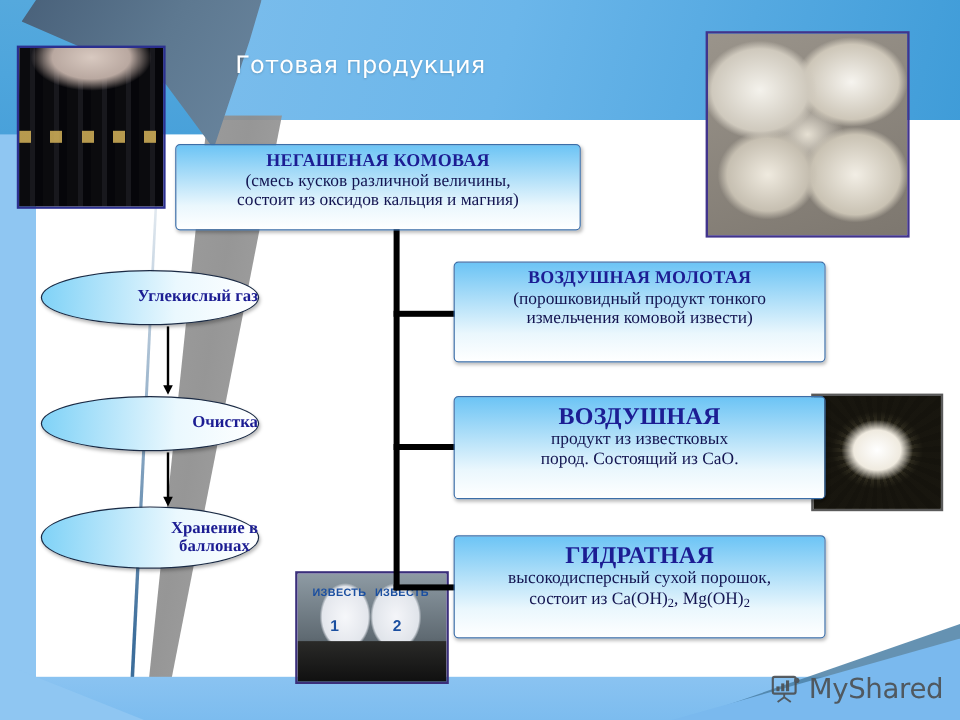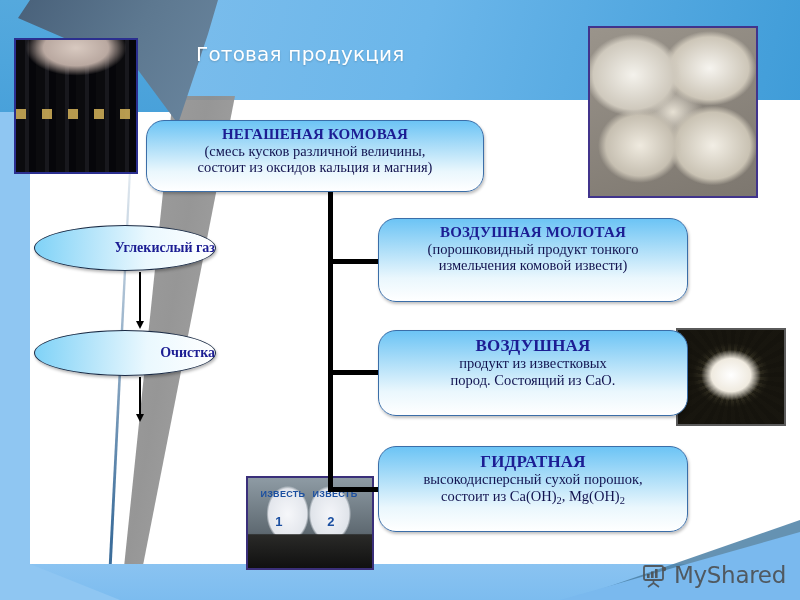--- a/index.html
+++ b/index.html
@@ -161,21 +161,21 @@
   .conn { position: absolute; background: #000000; }
   .conn-v     { left: 328px; top: 190px; width: 5px;  height: 302px; }
   .conn-h1    { left: 328px; top: 259px; width: 52px; height: 5px; }
   .conn-h2    { left: 328px; top: 370px; width: 52px; height: 5px; }
   .conn-h3    { left: 328px; top: 487px; width: 52px; height: 5px; }
 
   
   .rbox {
     position: absolute;
     border: 1.4px solid #3b6ea8;
-    border-radius: 18px;
+    border-radius: 4px;
     background: linear-gradient(180deg, #6cc4f5 0%, #a8dcf8 34%, #eaf7fd 72%, #ffffff 100%);
     box-shadow: 1px 2px 3px rgba(0,0,0,.25);
     text-align: center;
     padding: 5px 6px 4px;
     color: #12134a;
   }
   .rbox .b-title {
     display: block;
     font-weight: bold;
     color: #1c1d93;
@@ -186,21 +186,21 @@
   .rbox .b-line {
     display: block;
     font-size: 14.5px;
     line-height: 1.14;
     color: #131450;
   }
   .box-komovaya { left: 146px; top: 120px; width: 338px; height: 72px; }
   .box-molotaya { left: 378px; top: 218px; width: 310px; height: 84px; }
   .box-vozdush  { left: 378px; top: 330px; width: 310px; height: 86px; }
   .box-gidrat   { left: 378px; top: 446px; width: 310px; height: 86px; }
-  .box-vozdush .b-title, .box-gidrat .b-title { font-size: 17px; }
+  .box-vozdush .b-title, .box-gidrat .b-title { font-size: 20px; }
 
   sub { font-size: .72em; vertical-align: -.28em; }
 
   
   .ell {
     position: absolute;
     border: 1.3px solid #1a2a44;
     border-radius: 50%;
     background: linear-gradient(92deg, #7fd2f7 0%, #b3e4fa 30%, #eaf8fe 62%, #ffffff 100%);
     box-shadow: 1px 2px 3px rgba(0,0,0,.28);
@@ -222,21 +222,21 @@
     border-left: 4px solid transparent;
     border-right: 4px solid transparent;
     border-top: 8px solid #000;
   }
   .arr1 { left: 139px; top: 272px; height: 50px; }
   .arr2 { left: 139px; top: 377px; height: 38px; }
 
   
   .watermark {
     position: absolute; right: 14px; bottom: 12px;
-    display: flex; align-items: flex-end; gap: 6px;
+    display: flex; align-items: flex-start; gap: 6px;
     opacity: .92;
   }
   .wm-text {
     font-family: "DejaVu Sans", "Liberation Sans", sans-serif;
     font-size: 23px; color: #4d5154; letter-spacing: -.3px;
   }
   .wm-icon { width: 26px; height: 24px; }
 </style>
 </head>
 <body>
@@ -303,20 +303,26 @@
     <span class="b-line">высокодисперсный  сухой порошок,</span>
     <span class="b-line"><span>состоит из Ca(OH)</span><sub>2</sub><span>, Mg(OH)</span><sub>2</sub></span>
   </div>
 
   <div class="ell ell-gas">
     <span>Углекислый газ</span>
   </div>
   <div class="ell ell-clean">
     <span>Очистка</span>
   </div>
+  <div class="ell ell-store">
+    <span>
+      <span>Хранение в</span><br>
+      <span>баллонах</span>
+    </span>
+  </div>
 
   <div class="arr arr1"></div>
   <div class="arr arr2"></div>
 
   <div class="watermark">
     <svg class="wm-icon" viewBox="0 0 26 24">
       <rect x="2" y="2" width="19" height="14" rx="1.5" fill="none" stroke="#4d5154" stroke-width="1.8"></rect>
       <rect x="5" y="10" width="2.6" height="4" fill="#4d5154"></rect>
       <rect x="9" y="7.5" width="2.6" height="6.5" fill="#4d5154"></rect>
       <rect x="13" y="5" width="2.6" height="9" fill="#4d5154"></rect>

